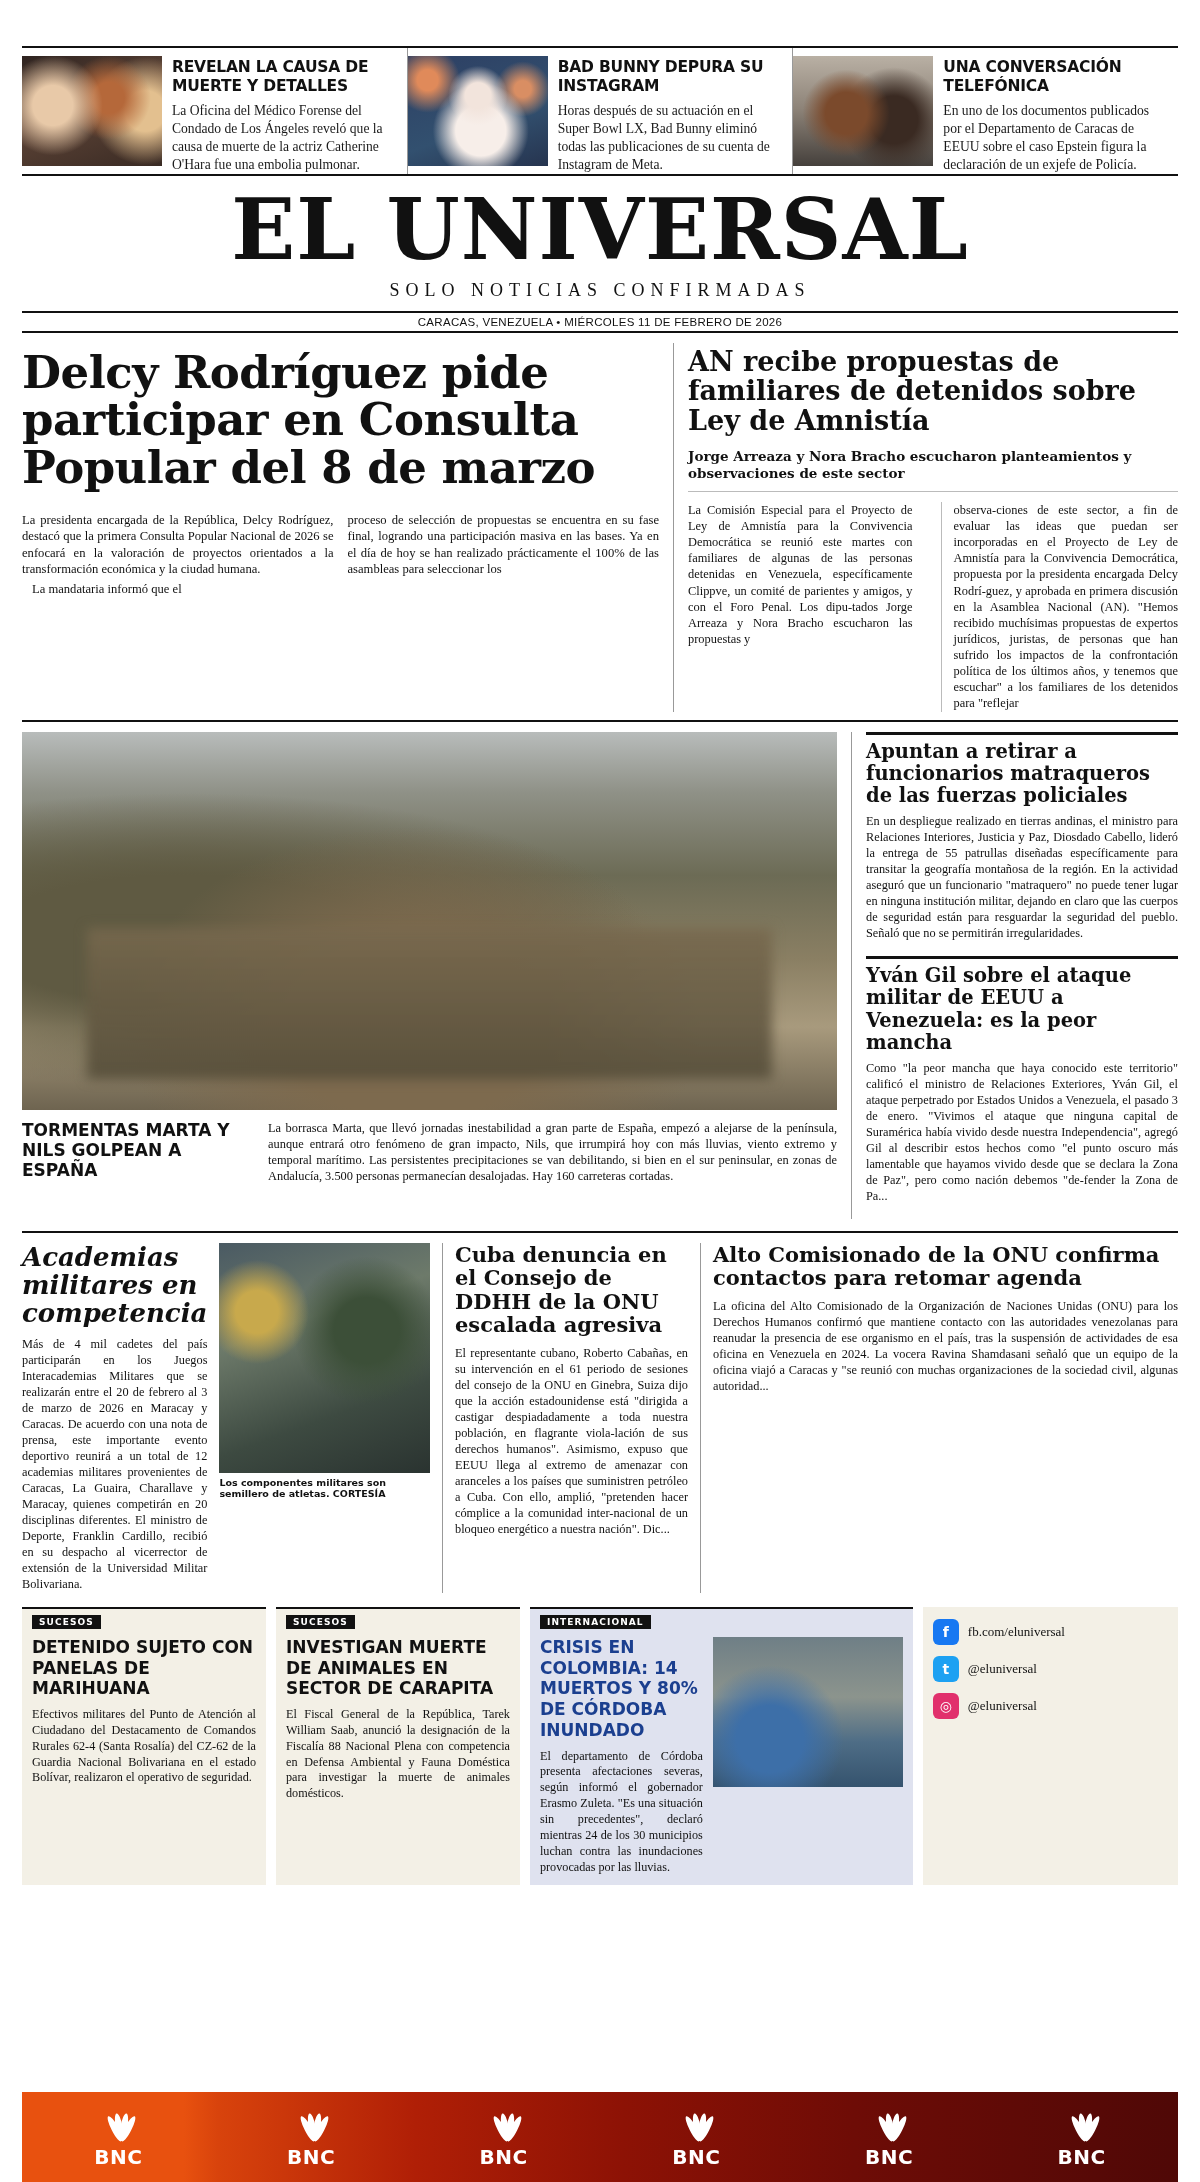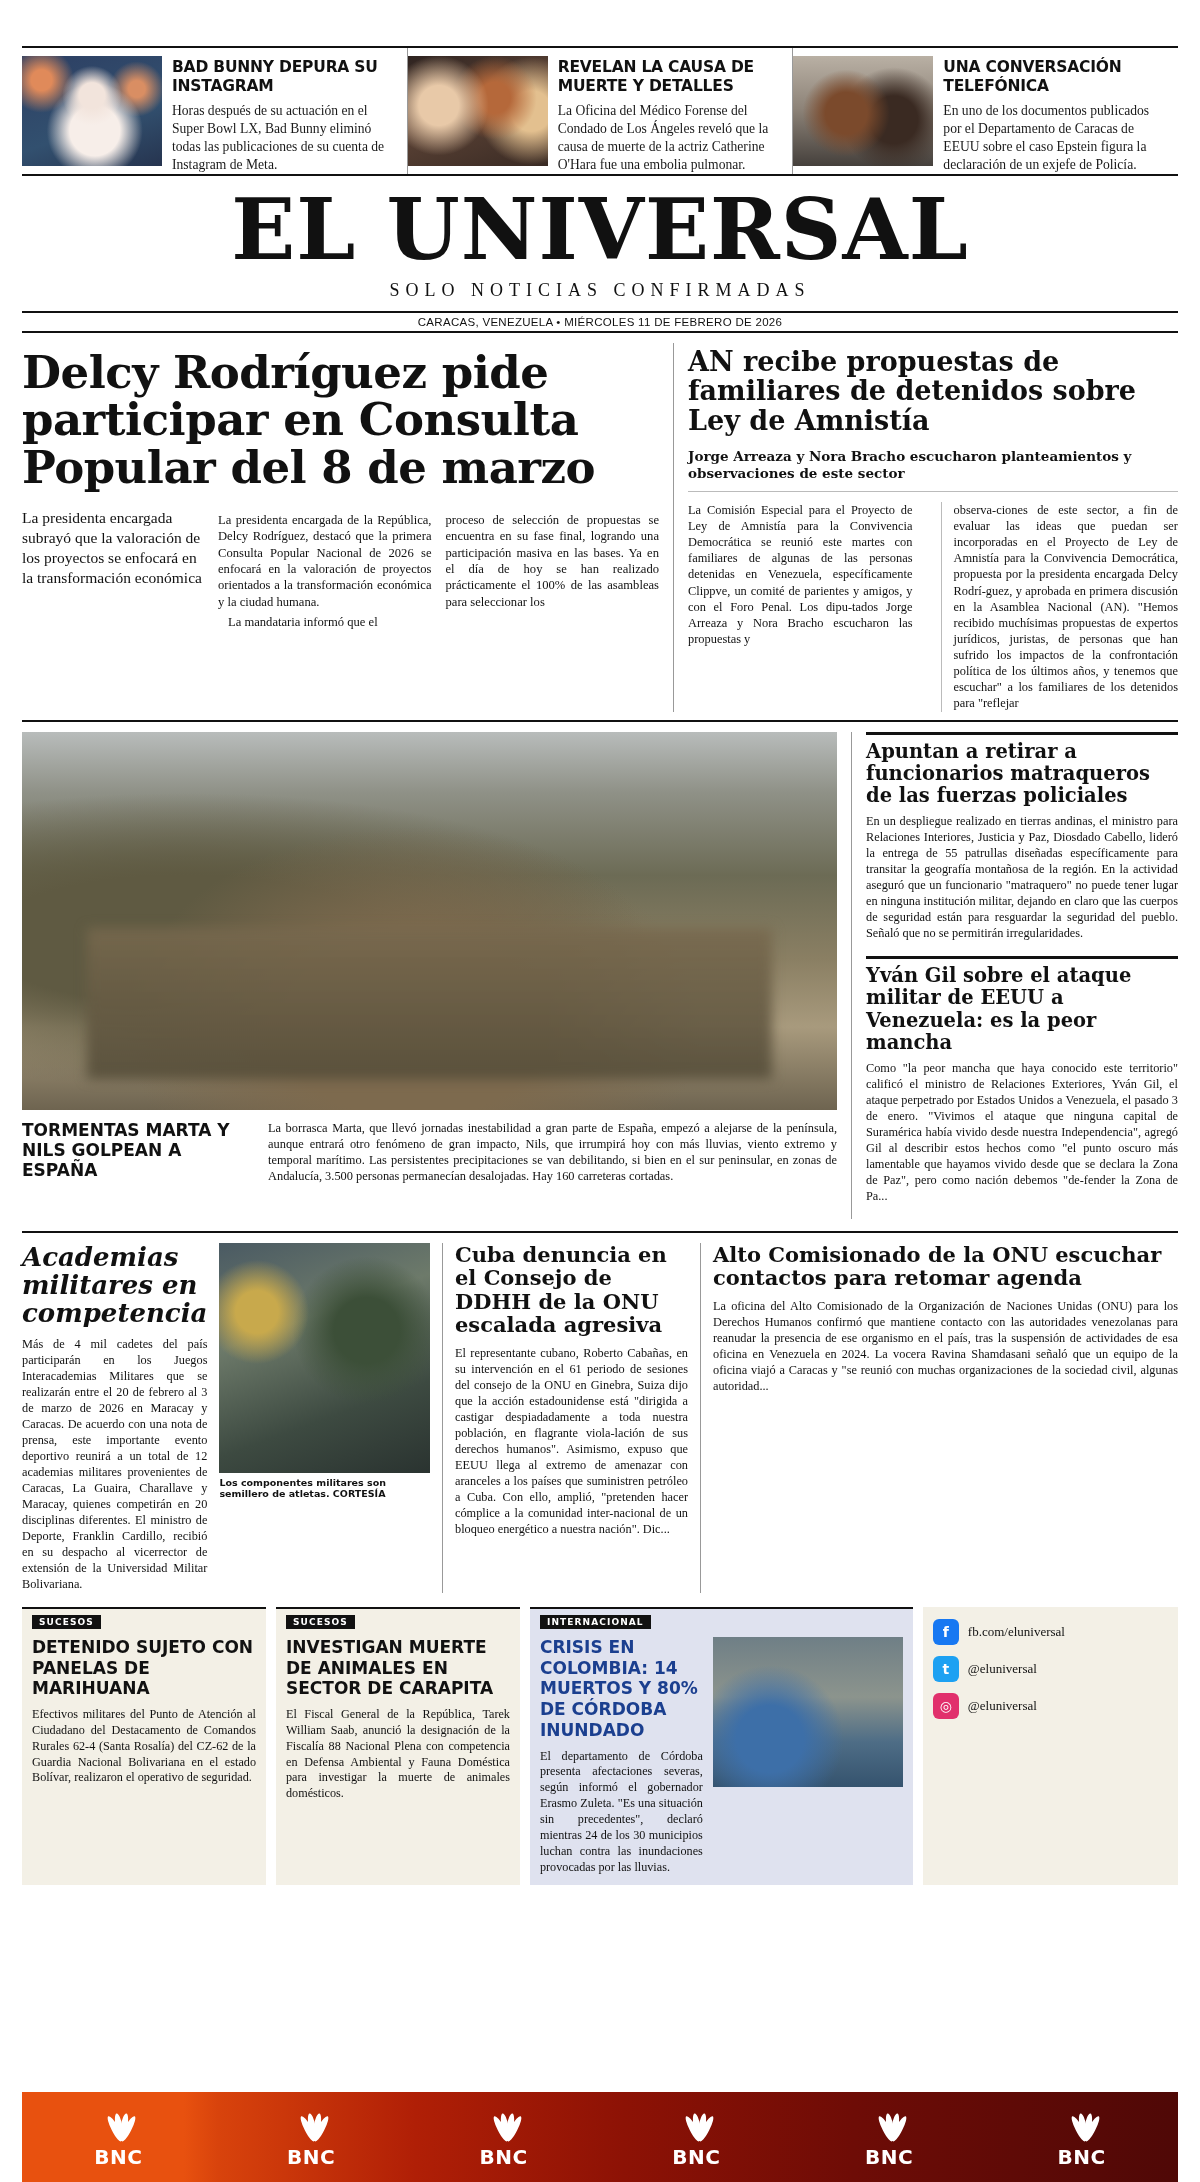--- a/index.html
+++ b/index.html
@@ -301,31 +301,31 @@
   }
   .bnc-word { font-family:"DejaVu Sans", sans-serif; font-weight:700; font-size:20px; color:#fff; letter-spacing:0.5px; }
 </style>
 </head>
 <body>
 
 <div class="page">
 
   <div class="teaser-strip">
     <div class="teaser">
+      <div class="teaser-photo p1"></div>
+      <div class="teaser-text">
+        <div class="teaser-title">REVELAN LA CAUSA DE MUERTE Y DETALLES</div>
+        <div class="teaser-body">La Oficina del Médico Forense del Condado de Los Ángeles reveló que la causa de muerte de la actriz Catherine O'Hara fue una embolia pulmonar.</div>
+      </div>
+    </div>
+    <div class="teaser">
       <div class="teaser-photo p2"></div>
       <div class="teaser-text">
         <div class="teaser-title">BAD BUNNY DEPURA SU INSTAGRAM</div>
         <div class="teaser-body">Horas después de su actuación en el Super Bowl LX, Bad Bunny eliminó todas las publicaciones de su cuenta de Instagram de Meta.</div>
-      </div>
-    </div>
-    <div class="teaser">
-      <div class="teaser-photo p1"></div>
-      <div class="teaser-text">
-        <div class="teaser-title">REVELAN LA CAUSA DE MUERTE Y DETALLES</div>
-        <div class="teaser-body">La Oficina del Médico Forense del Condado de Los Ángeles reveló que la causa de muerte de la actriz Catherine O'Hara fue una embolia pulmonar.</div>
       </div>
     </div>
     <div class="teaser">
       <div class="teaser-photo p3"></div>
       <div class="teaser-text">
         <div class="teaser-title">UNA CONVERSACIÓN TELEFÓNICA</div>
         <div class="teaser-body">En uno de los documentos publicados por el Departamento de Caracas de EEUU sobre el caso Epstein figura la declaración de un exjefe de Policía.</div>
       </div>
     </div>
   </div>
@@ -335,21 +335,20 @@
     <div class="masthead-tagline">SOLO NOTICIAS CONFIRMADAS</div>
   </div>
   <div class="dateline-wrap">
     <div class="dateline">CARACAS, VENEZUELA • MIÉRCOLES 11 DE FEBRERO DE 2026</div>
   </div>
 
   <div class="lead-area">
     <div class="lead-left">
       <div class="lead-headline">Delcy Rodríguez pide participar en Consulta Popular del 8 de marzo</div>
       <div class="lead-cols">
-        <div class="lead-standfirst">La presidenta encargada subrayó que la valoración de los proyectos se enfocará en la transformación económica</div>
         <div class="lead-col">
           <p>La presidenta encargada de la República, Delcy Rodríguez, destacó que la primera Consulta Popular Nacional de 2026 se enfocará en la valoración de proyectos orientados a la transformación económica y la ciudad humana.</p>
           <p>La mandataria informó que el</p>
         </div>
         <div class="lead-col">
           <p>proceso de selección de propuestas se encuentra en su fase final, logrando una participación masiva en las bases. Ya en el día de hoy se han realizado prácticamente el 100% de las asambleas para seleccionar los</p>
         </div>
       </div>
     </div>
     <div class="lead-right">
@@ -395,21 +394,21 @@
           <div class="low-photo"></div>
           <div class="low-photo-cap">Los componentes militares son semillero de atletas. CORTESÍA</div>
         </div>
       </div>
     </div>
     <div class="low-b">
       <div class="low-b-title">Cuba denuncia en el Consejo de DDHH de la ONU escalada agresiva</div>
       <div class="low-b-body">El representante cubano, Roberto Cabañas, en su intervención en el 61 periodo de sesiones del consejo de la ONU en Ginebra, Suiza dijo que la acción estadounidense está "dirigida a castigar despiadadamente a toda nuestra población, en flagrante viola-lación de sus derechos humanos". Asimismo, expuso que EEUU llega al extremo de amenazar con aranceles a los países que suministren petróleo a Cuba. Con ello, amplió, "pretenden hacer cómplice a la comunidad inter-nacional de un bloqueo energético a nuestra nación". Dic...</div>
     </div>
     <div class="low-c">
-      <div class="low-c-title">Alto Comisionado de la ONU escuchar contactos para retomar agenda</div>
+      <div class="low-c-title">Alto Comisionado de la ONU confirma contactos para retomar agenda</div>
       <div class="low-c-body">La oficina del Alto Comisionado de la Organización de Naciones Unidas (ONU) para los Derechos Humanos confirmó que mantiene contacto con las autoridades venezolanas para reanudar la presencia de ese organismo en el país, tras la suspensión de actividades de esa oficina en Venezuela en 2024. La vocera Ravina Shamdasani señaló que un equipo de la oficina viajó a Caracas y "se reunió con muchas organizaciones de la sociedad civil, algunas autoridad...</div>
     </div>
   </div>
 
   <div class="briefs">
     <div class="brief">
       <div class="kicker">SUCESOS</div>
       <div class="brief-title">DETENIDO SUJETO CON PANELAS DE MARIHUANA</div>
       <div class="brief-body">Efectivos militares del Punto de Atención al Ciudadano del Destacamento de Comandos Rurales 62-4 (Santa Rosalía) del CZ-62 de la Guardia Nacional Bolivariana en el estado Bolívar, realizaron el operativo de seguridad.</div>
     </div>

